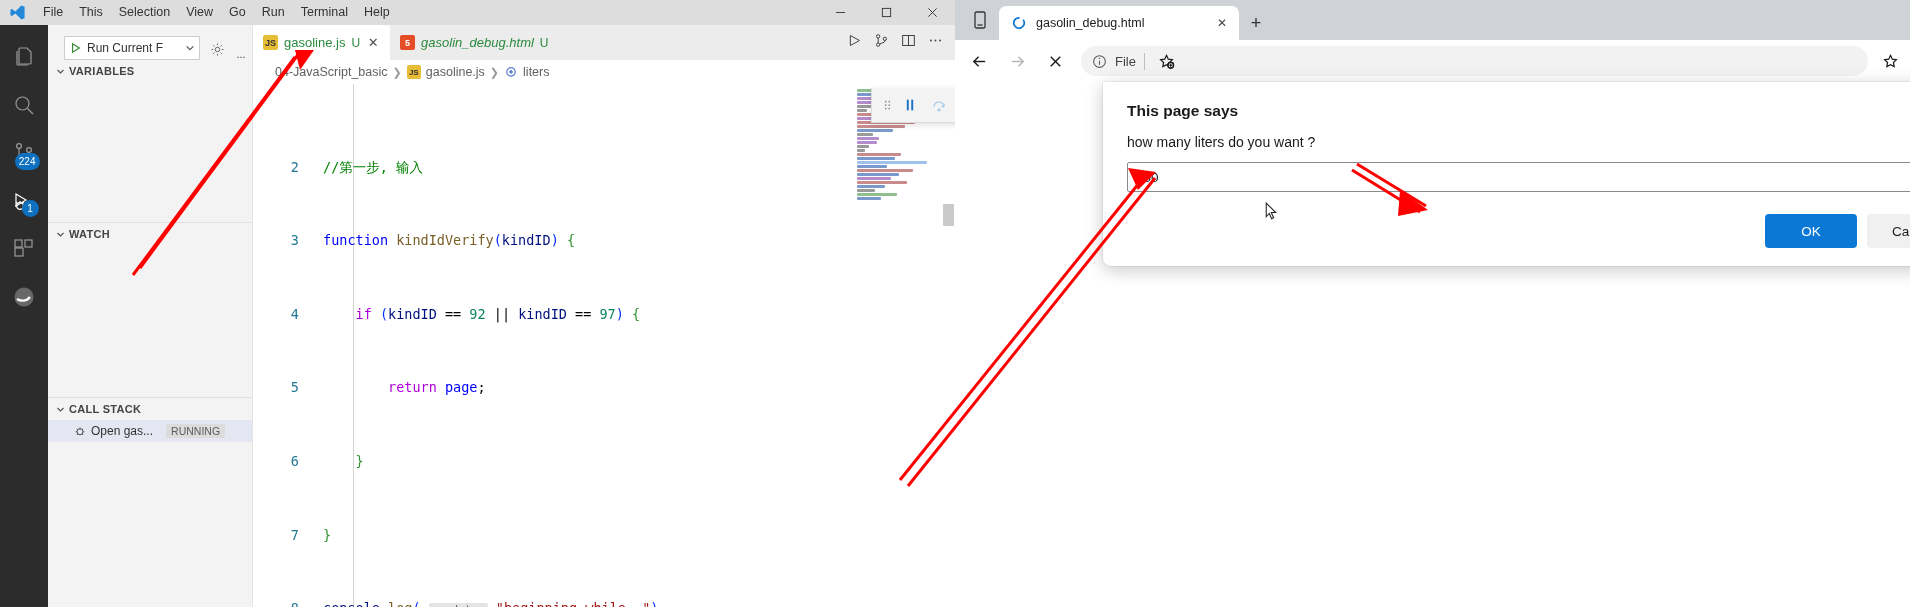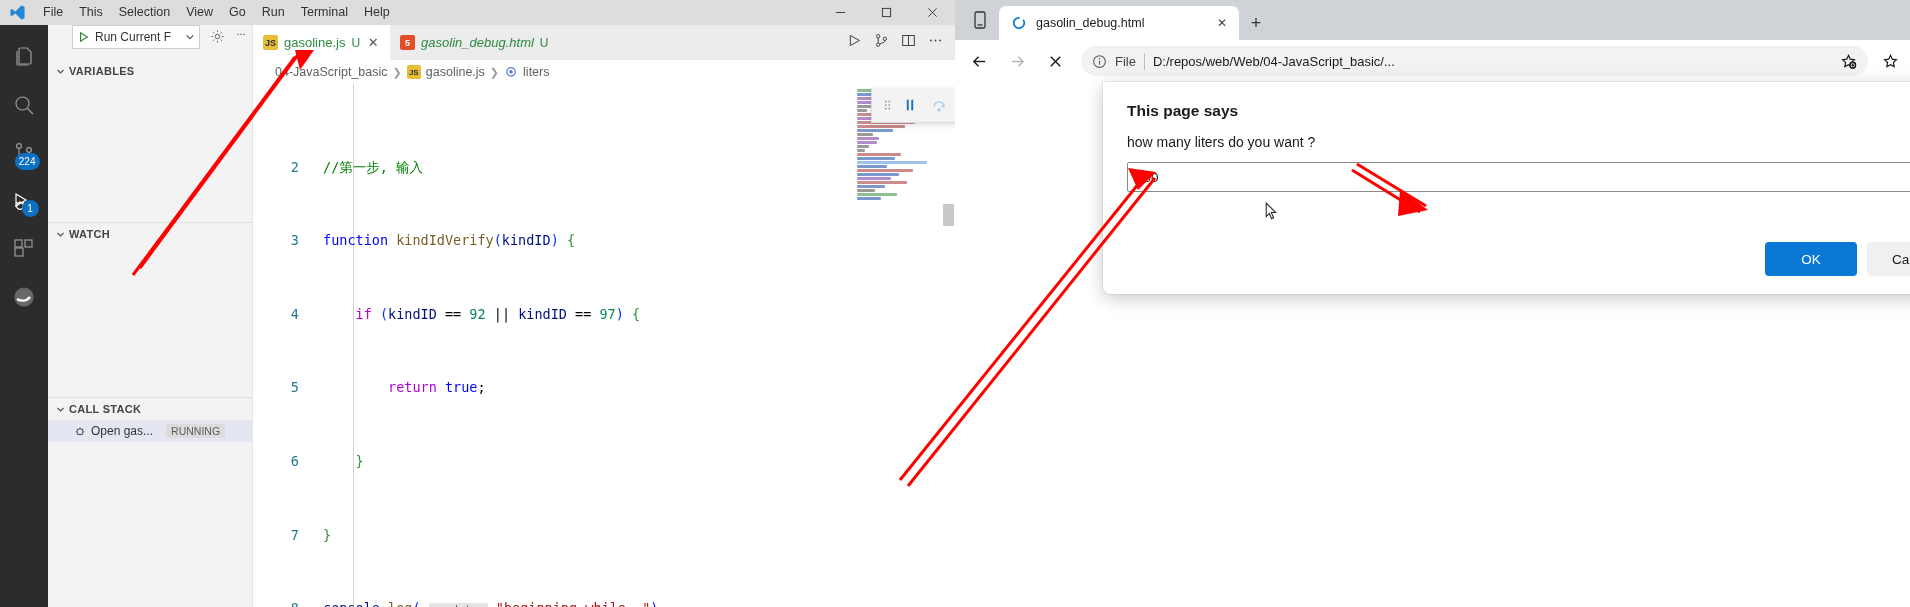--- a/index.html
+++ b/index.html
@@ -60,21 +60,21 @@
     font-family: "Liberation Sans", sans-serif;
   }
   .ab-badge.small { right: 7px; bottom: 8px; }
 
   
   .sidebar {
     width: 205px; background: #f3f3f3; border-right: 1px solid #e4e4e4;
     display: flex; flex-direction: column; position: relative;
   }
   .debug-toolbar-row {
-    height: 35px; display: flex; align-items: flex-start; padding: 0 4px 0 24px; gap: 6px;
+    height: 35px; display: flex; align-items: flex-end; padding: 0 4px 0 16px; gap: 6px;
   }
   .run-select {
     flex: 1; height: 24px; border: 1px solid #cecece; background: #fff;
     display: flex; align-items: center; font-size: 12px; color: #333;
   }
   .run-play { width: 22px; display: flex; align-items: center; justify-content: center; }
   .run-play svg { width: 12px; height: 12px; fill: none; stroke: #388a34; stroke-width: 1.4; }
   .run-label { flex: 1; white-space: nowrap; overflow: hidden; font-size: 12px; }
   .run-chev { width: 18px; display: flex; align-items: center; justify-content: center; }
   .run-chev svg { width: 10px; height: 10px; stroke: #555; fill: none; stroke-width: 1.4; }
@@ -240,21 +240,21 @@
   .alert-title { font-size: 15.5px; font-weight: bold; color: #1a1a1a; margin-bottom: 14px; }
   .alert-msg { font-size: 14px; color: #1a1a1a; margin-bottom: 12px; }
   .alert-input {
     width: 100%; height: 30px; border: 1px solid #8a8a8a; border-radius: 2px;
     font-size: 13.5px; padding: 0 8px; color: #1a1a1a; outline: none;
     font-family: "Liberation Sans", sans-serif; background: #fff;
   }
   .alert-btns { display: flex; justify-content: flex-end; gap: 10px; margin-top: 22px; }
   .btn {
     min-width: 92px; height: 34px; border-radius: 4px; border: none;
-    font-size: 13.5px; cursor: pointer; font-family: "Liberation Sans", sans-serif; margin-top: 28px;
+    font-size: 13.5px; cursor: pointer; font-family: "Liberation Sans", sans-serif;
   }
   .btn-ok { background: #0a78d4; color: #fff; }
   .btn-cancel { background: #f0f0f0; color: #1a1a1a; }
 
   .mouse-cursor { position: absolute; left: 1265px; top: 202px; z-index: 70; }
   .mouse-cursor svg { width: 13px; height: 19px; }
 
   
   .annot { position: absolute; left: 0; top: 0; width: 1910px; height: 607px;
            pointer-events: none; z-index: 90; }
@@ -478,21 +478,21 @@
               <span class="ctext"><span class="kw">function</span> <span class="fn">kindIdVerify</span><span class="br1">(</span><span class="var">kindID</span><span class="br1">)</span> <span class="br2">{</span></span>
             </div>
 
             <div class="cl">
               <span class="gutter">4</span>
               <span class="ctext">    <span class="kw2">if</span> <span class="br1">(</span><span class="var">kindID</span> == <span class="num">92</span> || <span class="var">kindID</span> == <span class="num">97</span><span class="br1">)</span> <span class="br2">{</span></span>
             </div>
 
             <div class="cl">
               <span class="gutter">5</span>
-              <span class="ctext">        <span class="kw2">return</span> <span class="kw">true</span>;</span>
+              <span class="ctext">        <span class="kw2">return</span> <span class="kw">page</span>;</span>
             </div>
 
             <div class="cl">
               <span class="gutter">6</span>
               <span class="ctext">    <span class="br2">}</span></span>
             </div>
 
             <div class="cl">
               <span class="gutter">7</span>
               <span class="ctext"><span class="br2">}</span></span>
@@ -641,21 +641,20 @@
       <div class="addr-pill">
         <span class="addr-info">
           <svg viewBox="0 0 18 18">
               <circle cx="9" cy="9" r="7"></circle>
               <line x1="9" y1="8" x2="9" y2="13"></line>
               <circle cx="9" cy="5.4" r=".9" fill="#5c5c5c" stroke="none"></circle>
             </svg>
         </span>
         <span class="addr-file">File</span>
         <span class="addr-divider"></span>
-        <span class="addr-url">D:/repos/web/Web/04-JavaScript_basic/...</span>
         <span class="addr-icon-btn">
           <svg viewBox="0 0 18 18">
               <path d="M9 2.5l1.9 4 4.3.6-3.1 3 .8 4.3L9 12.4 5.1 14.4l.8-4.3-3.1-3 4.3-.6z"></path>
               <circle cx="13.5" cy="13" r="3" fill="#fff"></circle>
               <circle cx="13.5" cy="13" r="3"></circle>
               <line x1="13.5" y1="11.5" x2="13.5" y2="14.5"></line>
               <line x1="12" y1="13" x2="15" y2="13"></line>
             </svg>
         </span>
       </div>

